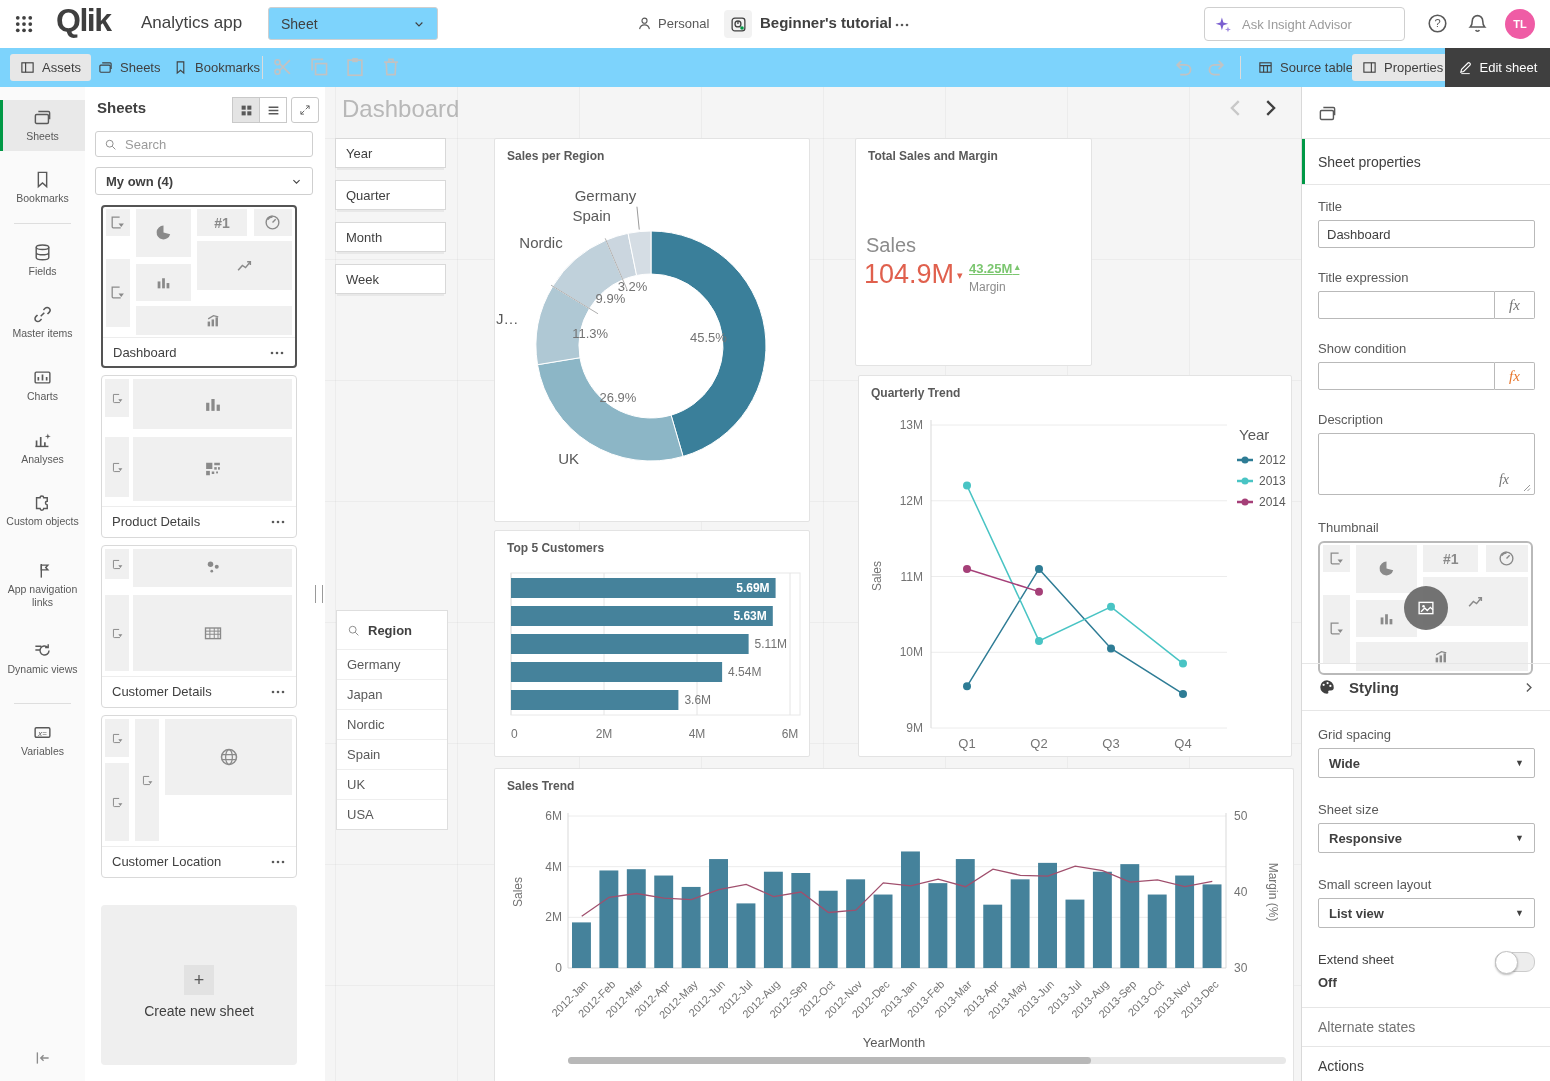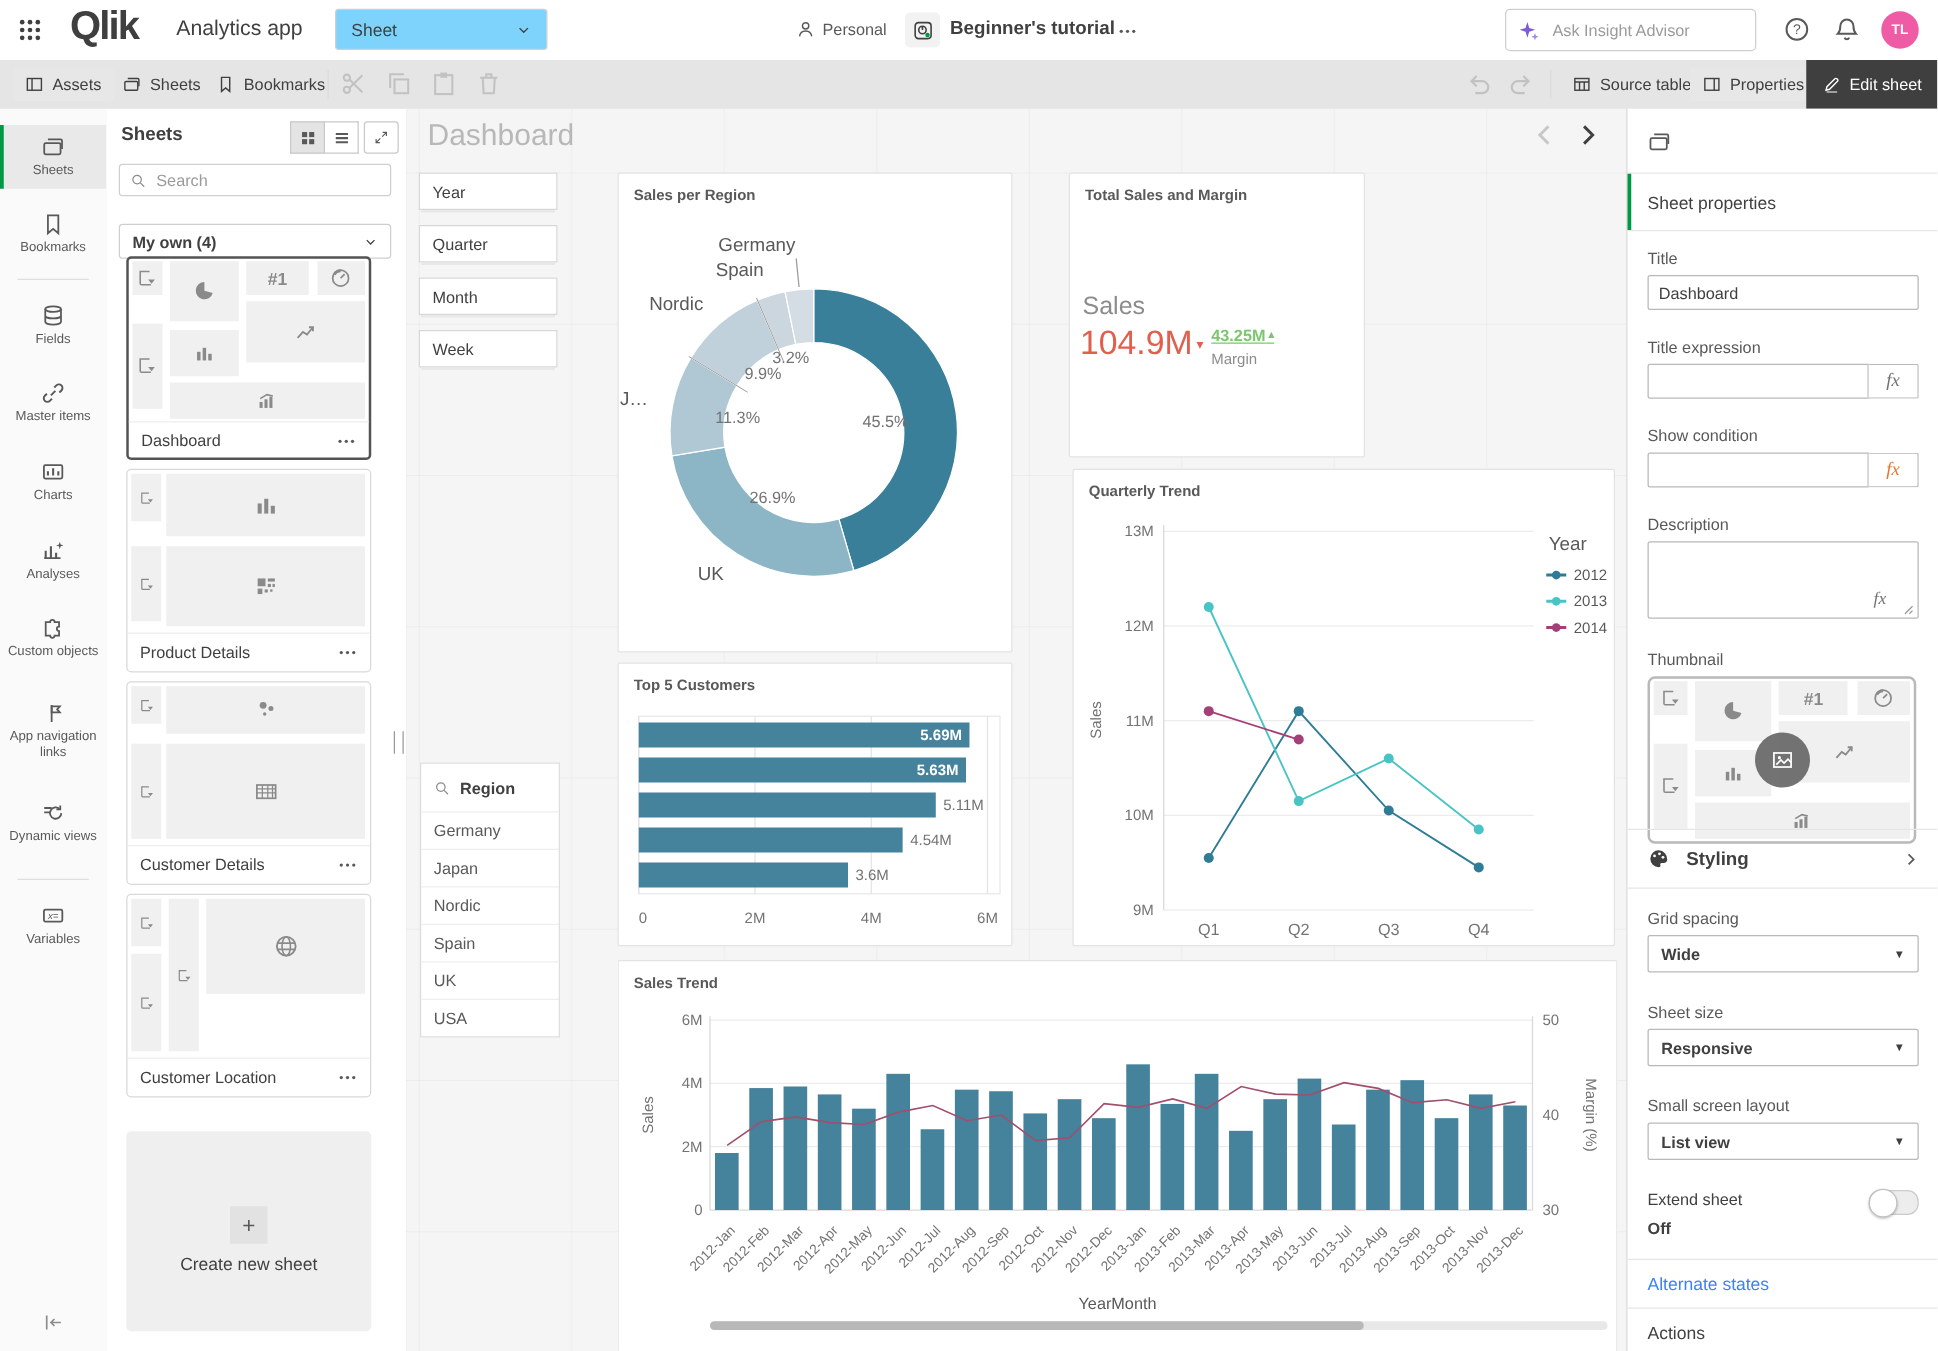--- a/index.html
+++ b/index.html
@@ -9,42 +9,42 @@
   .ic svg{width:100%;height:100%;display:block;}
   
   #hdr{position:absolute;left:0;top:0;width:1550px;height:48px;background:#fff;border-bottom:1px solid #e2e2e2;}
   .logo{font-size:32px;font-weight:bold;letter-spacing:-1.5px;color:#3f3f3f;}
   .hsel{border:1px solid #cfcfcf;border-radius:3px;background:#7dd3fc;display:flex;align-items:center;justify-content:space-between;padding:0 12px;font-size:14px;color:#404040;cursor:pointer;}
   .insight{border:1px solid #cfcfcf;border-radius:4px;background:#fff;display:flex;align-items:center;padding:0 10px;}
   .insight input{border:0;outline:0;font-size:13px;color:#404040;width:150px;font-family:inherit;background:transparent;}
   .insight input::placeholder{color:#9b9b9b;}
   .avatar{border-radius:50%;background:#ef5ca5;color:#fff;font-size:11px;font-weight:bold;display:flex;align-items:center;justify-content:center;}
   
-  #tb{position:absolute;left:0;top:48px;width:1550px;height:39px;background:#e5e5e5;border-bottom:1px solid #e0e0e0;}
+  #tb{position:absolute;left:0;top:48px;width:1550px;height:39px;background:#7dd3fc;border-bottom:1px solid #e0e0e0;}
   .tbtab{position:absolute;top:6px;height:27px;display:flex;align-items:center;gap:7px;padding:0 10px;font-size:13px;color:#404040;border-radius:3px;cursor:pointer;}
   .tbtab.sel{background:#e7e7e7;}
   .tbico{position:absolute;top:8px;width:22px;height:22px;color:#c2c2c2;}
   .tbsep{position:absolute;top:8px;width:1px;height:23px;background:#dcdcdc;}
   #editbtn{position:absolute;right:0;top:0;width:105px;height:39px;background:#3f3f3f;color:#fff;display:flex;align-items:center;justify-content:center;gap:7px;font-size:13px;cursor:pointer;}
   
   #rail{position:absolute;left:0;top:87px;width:85px;height:994px;background:#fafafa;border-right:1px solid #e0e0e0;}
   .ritem{position:absolute;left:0;width:85px;text-align:center;font-size:10.5px;color:#595959;cursor:pointer;line-height:1.25;}
   .ritem .ic{width:19px;height:19px;color:#595959;margin:0 auto 3px auto;display:block;}
   .ritem.active{background:#e9e9e9;}
   .ritem.active:before{content:"";position:absolute;left:0;top:0;bottom:0;width:3px;background:#009845;}
   .rdiv{position:absolute;left:14px;width:57px;height:1px;background:#dedede;}
   
   #spanel{position:absolute;left:85px;top:87px;width:240px;height:994px;background:#fff;border-right:1px solid #d9d9d9;}
   .sbtn{border:1px solid #c9c9c9;background:#fff;width:26px;height:24px;display:flex;align-items:center;justify-content:center;color:#595959;cursor:pointer;}
   .sbtn .ic{width:14px;height:14px;}
   .sbtn.sel{background:#e4e4e4;}
   .ssearch{position:absolute;left:10px;top:44px;width:218px;height:26px;border:1px solid #cfcfcf;border-radius:3px;display:flex;align-items:center;padding:0 8px;box-sizing:border-box;gap:6px;}
   .ssearch input{border:0;outline:0;flex:1;font-size:13px;font-family:inherit;color:#404040;}
   .ssearch input::placeholder{color:#9b9b9b;}
-  .sdrop{position:absolute;left:10px;top:80px;width:218px;height:28px;border:1px solid #cfcfcf;border-radius:3px;display:flex;align-items:center;justify-content:space-between;padding:0 10px;box-sizing:border-box;font-size:13px;font-weight:bold;color:#404040;cursor:pointer;margin-top:12px;}
+  .sdrop{position:absolute;left:10px;top:80px;width:218px;height:28px;border:1px solid #cfcfcf;border-radius:3px;display:flex;align-items:center;justify-content:space-between;padding:0 10px;box-sizing:border-box;font-size:13px;font-weight:bold;color:#404040;cursor:pointer;}
   .scard{position:absolute;left:16px;width:196px;height:163px;background:#fff;border:1px solid #d9d9d9;border-radius:4px;cursor:pointer;box-sizing:border-box;}
   .scard.sel{border:2px solid #545454;}
   .thumb{position:relative;height:130px;border-bottom:1px solid #ededed;overflow:hidden;}
   .tblock{position:absolute;background:#f0f0f0;display:flex;align-items:center;justify-content:center;color:#8a8a8a;}
   .tblock .ic{width:20px;height:20px;}
   .tblock .ic.sm{width:13px;height:13px;}
   .tblock.hash{font-size:14px;font-weight:bold;color:#8a8a8a;}
   .cname{display:flex;align-items:center;justify-content:space-between;padding:0 10px;height:29px;font-size:13px;color:#404040;}
   .cdots{width:16px;height:16px;color:#595959;cursor:pointer;}
   .newcard{position:absolute;left:16px;width:196px;height:160px;background:#efefef;border-radius:4px;cursor:pointer;text-align:center;}
@@ -991,21 +991,21 @@
           <div class="plabel" style="color:#404040;">Extend sheet</div>
           <div style="font-weight:bold;color:#404040;margin-top:8px;">Off</div>
         </div>
         <div class="togg">
             <div class="knob"></div>
           </div>
       </div>
     </div>
 
     <div class="pdiv abs" style="left:0;top:920px;width:100%;"></div>
-    <div class="prow abs" style="left:0;top:921px;width:100%;height:38px;padding:0 16px;box-sizing:border-box;font-size:14px;color:#3b82f6;">
+    <div class="prow abs" style="left:0;top:921px;width:100%;height:38px;padding:0 16px;box-sizing:border-box;font-size:14px;color:#737373;">
       <span>Alternate states</span>
     </div>
     <div class="pdiv abs" style="left:0;top:959px;width:100%;"></div>
     <div class="prow abs" style="left:0;top:960px;width:100%;height:38px;padding:0 16px;box-sizing:border-box;font-size:14px;color:#404040;">
       <span>Actions</span>
     </div>
 
   </div>
 </div>
 

